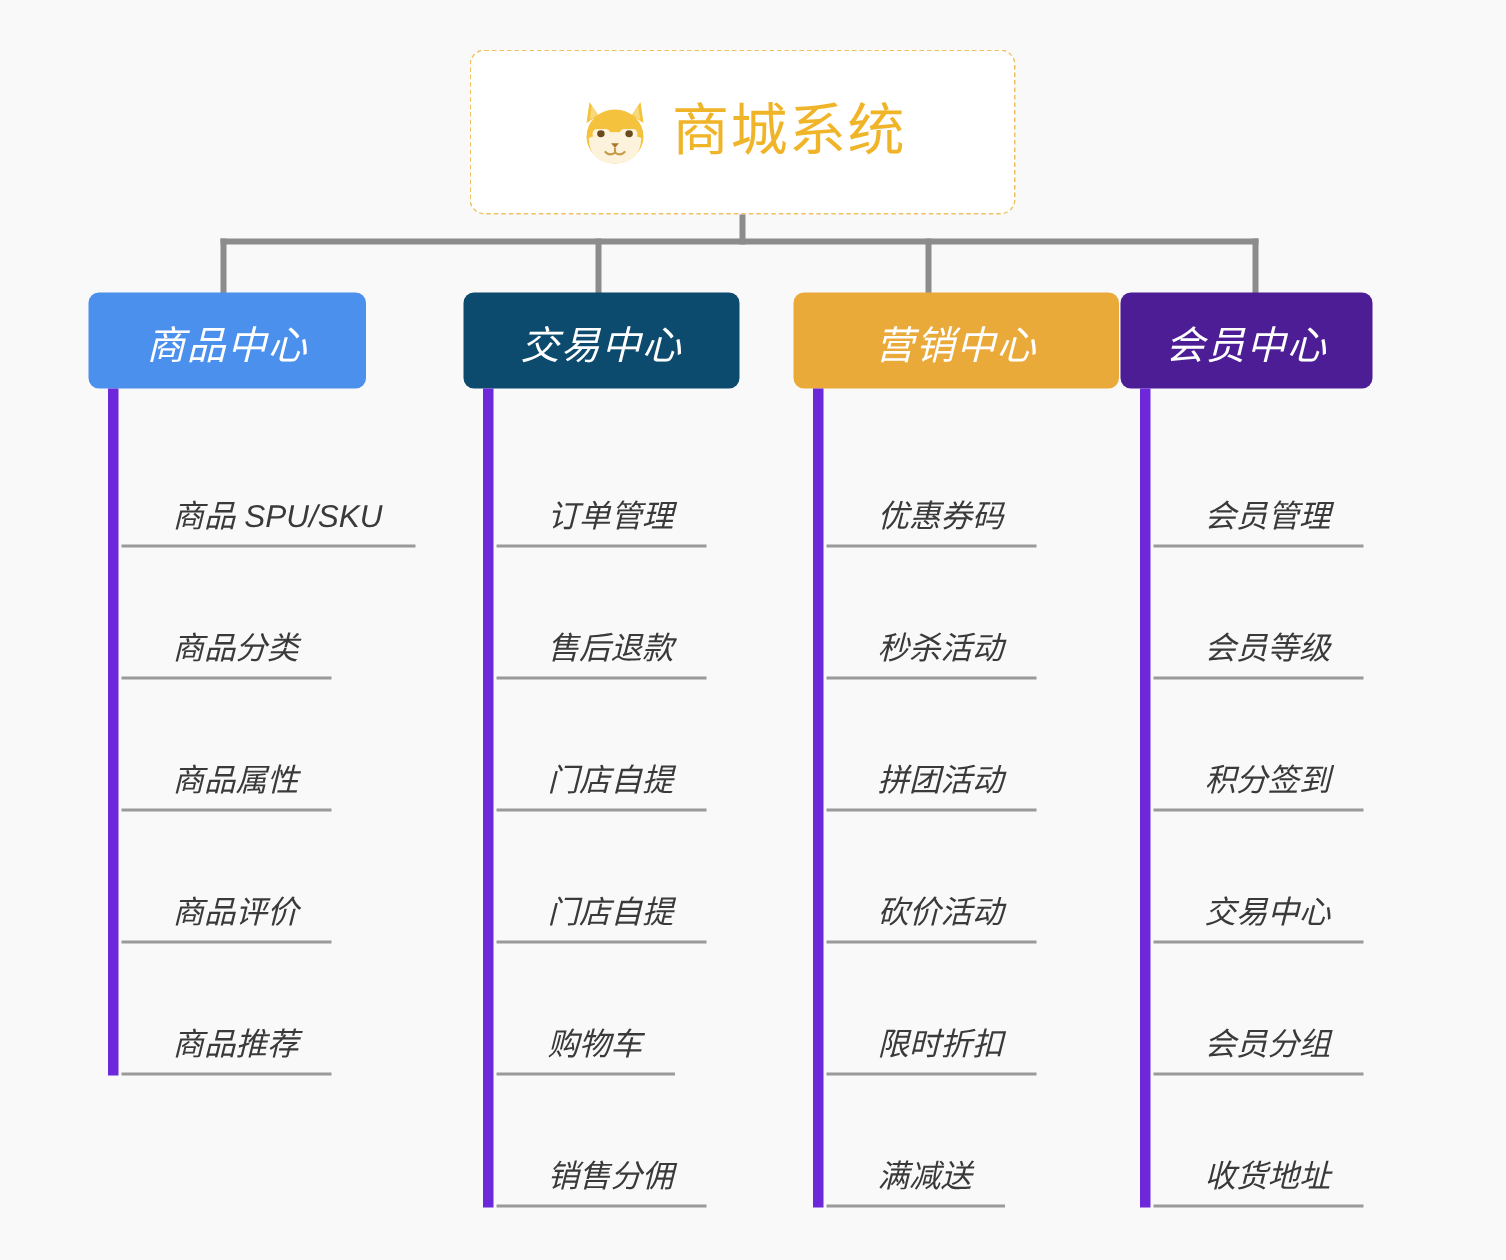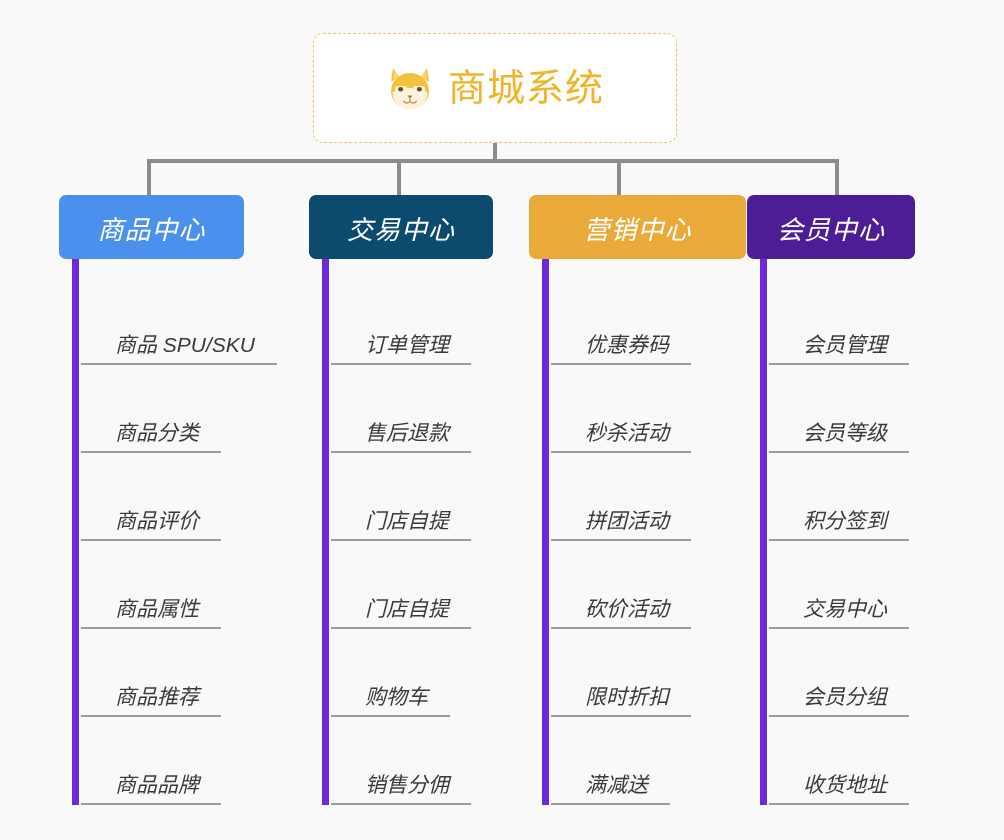--- a/index.html
+++ b/index.html
@@ -171,30 +171,27 @@
   <div class="branch branch-1">
     <div class="branch-header">商品中心</div>
     <ul class="leaf-list">
       <li class="leaf-item">
           <span class="leaf-label">商品 SPU/SKU</span>
         </li>
       <li class="leaf-item">
           <span class="leaf-label">商品分类</span>
         </li>
       <li class="leaf-item">
+          <span class="leaf-label">商品属性</span>
+        </li>
+      <li class="leaf-item">
           <span class="leaf-label">商品评价</span>
         </li>
       <li class="leaf-item">
-          <span class="leaf-label">商品属性</span>
-        </li>
-      <li class="leaf-item">
           <span class="leaf-label">商品推荐</span>
-        </li>
-      <li class="leaf-item">
-          <span class="leaf-label">商品品牌</span>
         </li>
     </ul>
   </div>
 
   <div class="branch branch-2">
     <div class="branch-header">交易中心</div>
     <ul class="leaf-list">
       <li class="leaf-item">
           <span class="leaf-label">订单管理</span>
         </li>

